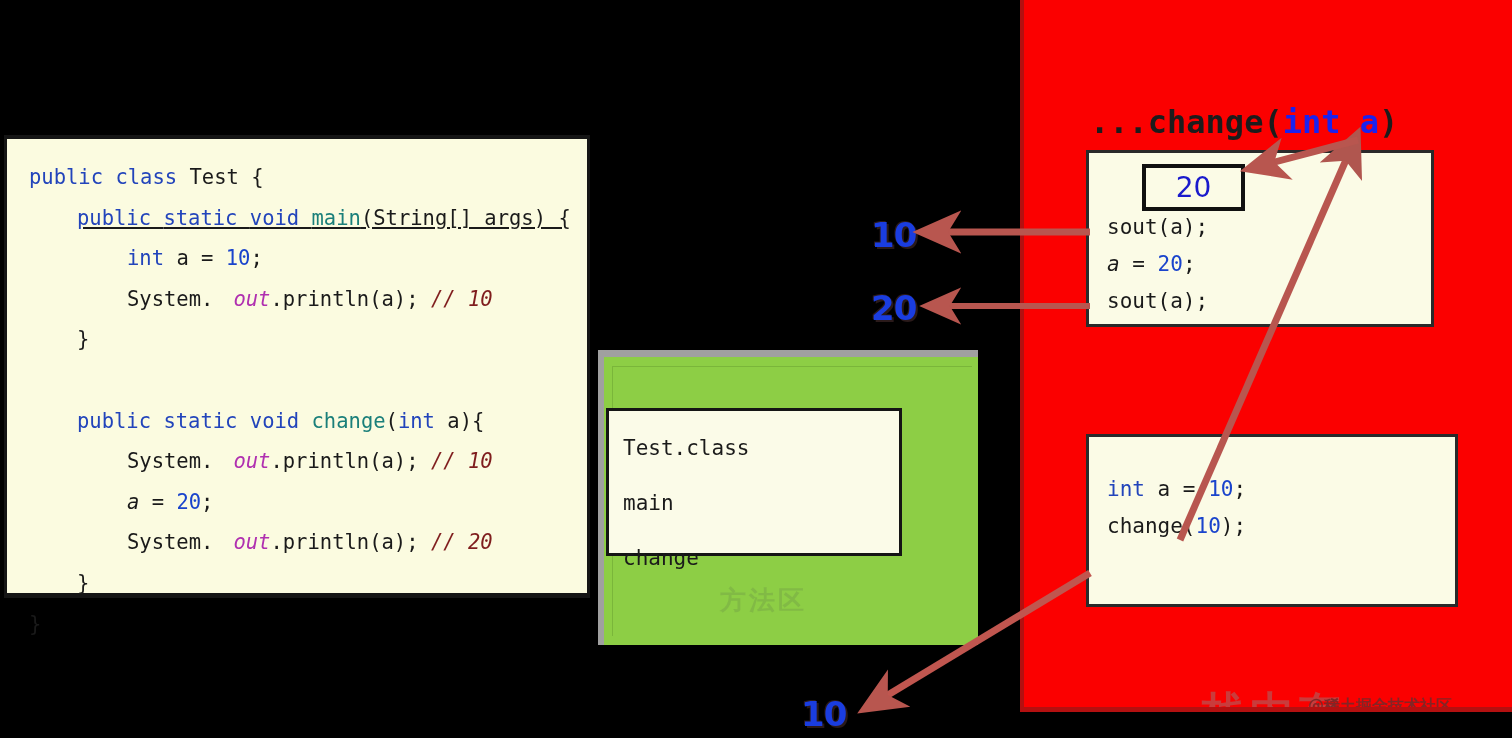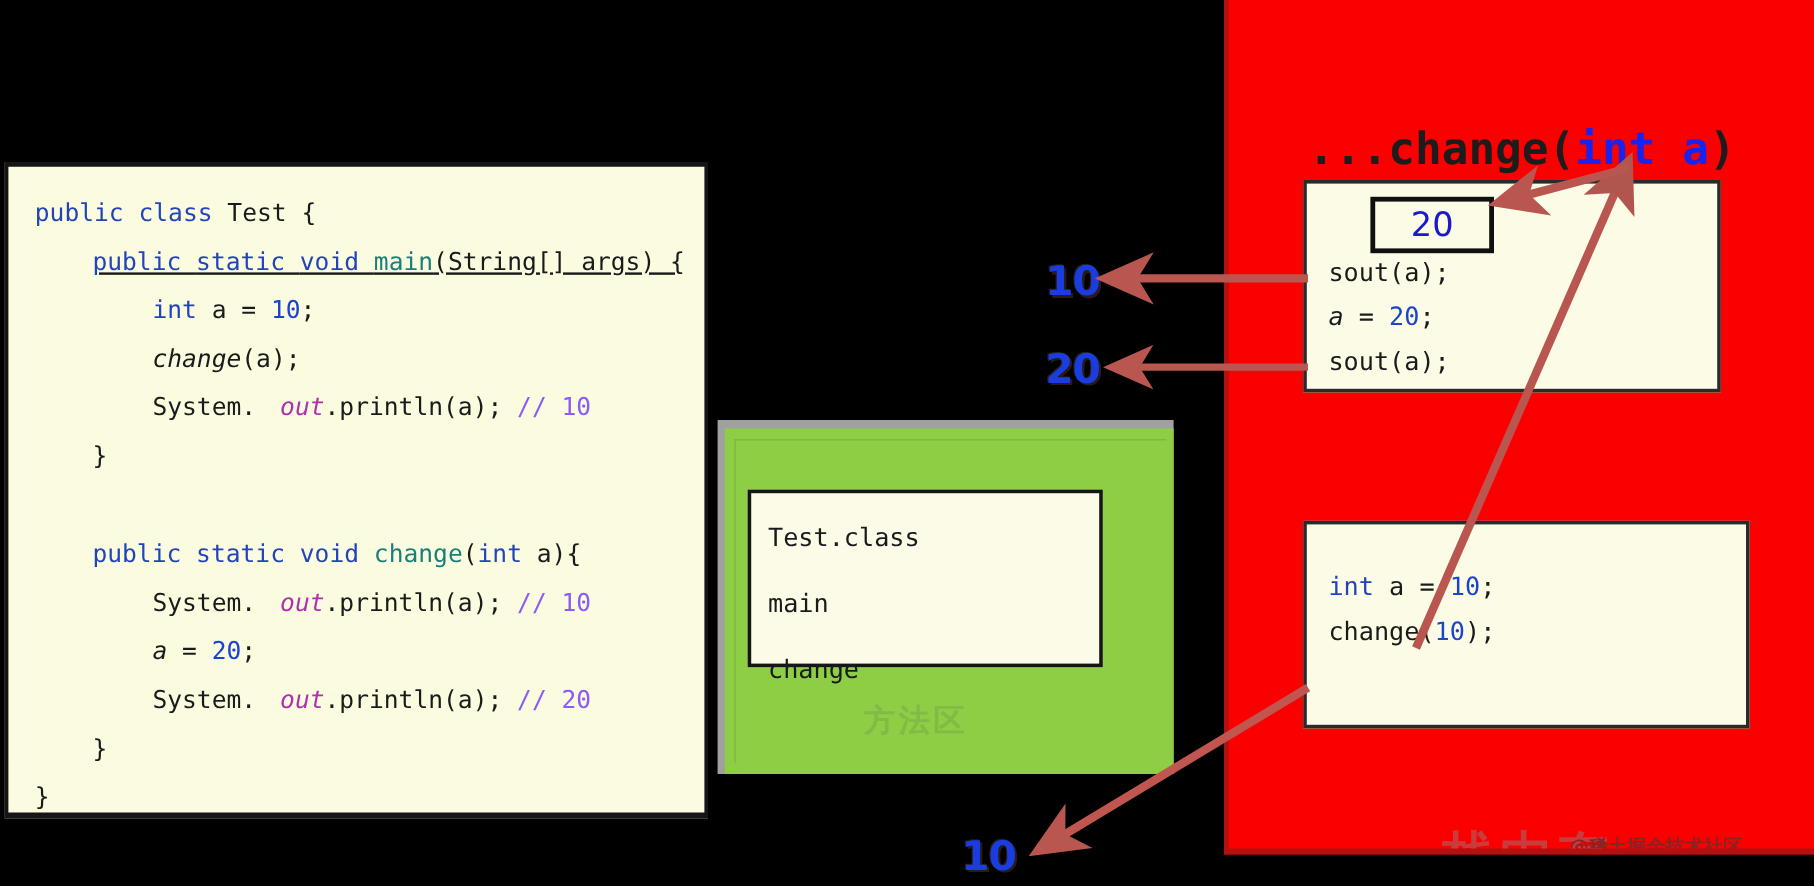--- a/index.html
+++ b/index.html
@@ -15,42 +15,42 @@
     overflow: hidden;
     font-family: "DejaVu Sans Mono", monospace;
   }
 
   
   #code-panel {
     position: absolute;
     left: 4px;
     top: 135px;
     width: 586px;
-    height: 547px;
+    height: 463px;
     background: #fbfbe0;
     border-top: 4px solid #151515;
     border-bottom: 5px solid #151515;
     border-left: 3px solid #151515;
     border-right: 3px solid #151515;
     box-sizing: border-box;
     padding: 18px 0 0 12px;
   }
   .cline {
     font-family: "DejaVu Sans Mono", monospace;
     font-size: 20.5px;
     line-height: 40.6px;
     white-space: pre;
     color: #1a1a1a;
   }
   .kw   { color: #2244bb; }
   .mth  { color: #1a7f7a; }
   .num  { color: #1a44cc; }
   .ital { font-style: italic; color: #1a1a1a; }
   .out  { font-style: italic; color: #b030b0; margin-left: 20px; }
-  .cmt  { color: #8b5cf6; }
+  .cmt  { font-style: italic; color: #7f1d1d; }
 
   
   #method-area-shadow {
     position: absolute;
     left: 598px;
     top: 350px;
     width: 380px;
     height: 295px;
     background: #a0a0a0;
   }
@@ -67,21 +67,21 @@
     left: 612px;
     top: 366px;
     width: 360px;
     height: 270px;
     border-left: 1px solid #7ab63a;
     border-top: 1px solid #7ab63a;
     box-sizing: border-box;
   }
   #class-box {
     position: absolute;
-    left: 623px;
+    left: 606px;
     top: 408px;
     width: 296px;
     height: 148px;
     background: #fbfbe8;
     border: 3px solid #151515;
     box-sizing: border-box;
     padding: 10px 0 0 14px;
   }
   .mline {
     font-family: "DejaVu Sans Mono", monospace;
@@ -111,21 +111,21 @@
     height: 712px;
     background: #fb0000;
     border-left: 4px solid #b41010;
     border-bottom: 5px solid #b41010;
     box-sizing: border-box;
     overflow: hidden;
   }
   .frame-title {
     position: absolute;
     font-family: "DejaVu Sans Mono", monospace;
-    font-size: 37px;
+    font-size: 32px;
     font-weight: bold;
     color: #1c1c1c;
     white-space: pre;
     letter-spacing: 0px;
   }
   .frame-title .blue { color: #1a22ee; }
   .frame-box {
     position: absolute;
     background: #fbfbe6;
     border: 3px solid #2a2a2a;
@@ -209,21 +209,20 @@
 </style>
 </head>
 <body>
 
 <div id="stage">
 
   <div id="code-panel">
     <div class="cline" style="padding-left:10px;"><span class="kw">public </span><span class="kw">class </span>Test {</div>
     <div class="cline" style="padding-left:58px;text-decoration:underline;"><span class="kw">public </span><span class="kw">static </span><span class="kw">void </span><span class="mth">main</span>(String[] args) {</div>
     <div class="cline" style="padding-left:108px;"><span class="kw">int </span>a = <span class="num">10</span>;</div>
-    <div class="cline" style="padding-left:108px;"><span class="ital">change</span>(a);</div>
     <div class="cline" style="padding-left:108px;">System.<span class="out">out</span>.println(a); <span class="cmt">// 10</span></div>
     <div class="cline" style="padding-left:58px;">}</div>
     <div class="cline" style="padding-left:58px;">&nbsp;</div>
     <div class="cline" style="padding-left:58px;"><span class="kw">public </span><span class="kw">static </span><span class="kw">void </span><span class="mth">change</span>(<span class="kw">int </span>a){</div>
     <div class="cline" style="padding-left:108px;">System.<span class="out">out</span>.println(a); <span class="cmt">// 10</span></div>
     <div class="cline" style="padding-left:108px;"><span class="ital">a</span> = <span class="num">20</span>;</div>
     <div class="cline" style="padding-left:108px;">System.<span class="out">out</span>.println(a); <span class="cmt">// 20</span></div>
     <div class="cline" style="padding-left:58px;">}</div>
     <div class="cline" style="padding-left:10px;">}</div>
   </div>

